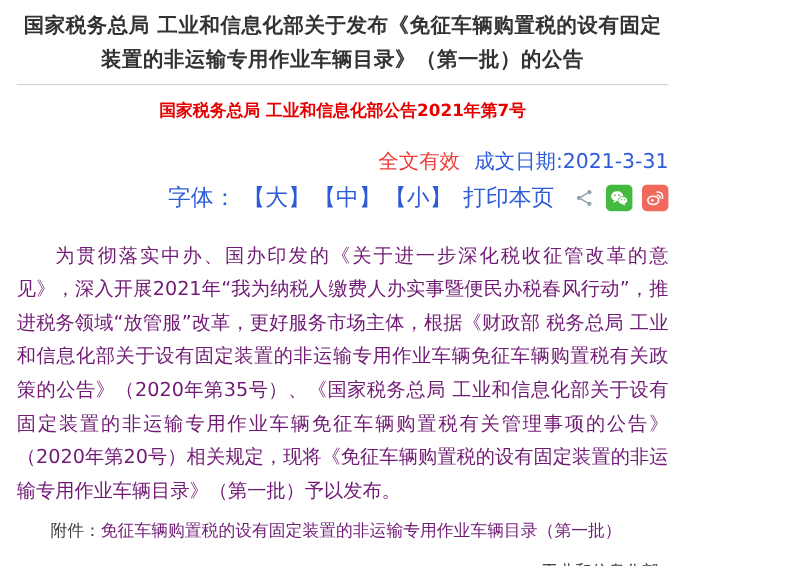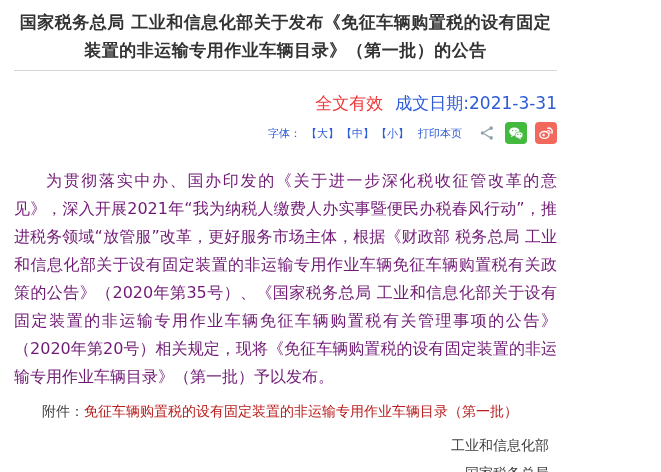--- a/index.html
+++ b/index.html
@@ -45,21 +45,21 @@
     font-size: 17px;
     line-height: 16px;
   }
   .validity { color: #f03b3b; margin-right: 12px; }
   .issue-date { color: #2e5bd8; }
   .toolbar {
     margin-top: 10px;
     display: flex;
     justify-content: flex-end;
     align-items: center;
-    font-size: 11px;
+    font-size: 19px;
     color: #2e5bd8;
     height: 24px;
   }
   .toolbar a {
     color: #2e5bd8;
     text-decoration: none;
     cursor: pointer;
     margin: 0 1px;
   }
   .toolbar .font-label { margin-right: 4px; }
@@ -91,21 +91,21 @@
     text-align: justify;
   }
   .attachment-row {
     margin-top: 6px;
     font-size: 14px;
     color: #404040;
     line-height: 28px;
     text-indent: 2em;
   }
   .attachment-row a {
-    color: #b91c1c;
+    color: #701a75;
     text-decoration: none;
     cursor: pointer;
     margin-top: 28px;
   }
   .signature-block {
     margin-top: 6px;
     text-align: right;
     font-size: 14px;
     color: #404040;
     line-height: 28px;
@@ -114,20 +114,21 @@
 </style>
 </head>
 <body>
 
 <div class="page">
 
   <h1 class="doc-title">国家税务总局 工业和信息化部关于发布《免征车辆购置税的设有固定装置的非运输专用作业车辆目录》（第一批）的公告</h1>
 
   <hr class="divider">
 
+  <div class="doc-number">国家税务总局 工业和信息化部公告2021年第7号</div>
 
   <div class="meta-row">
     <span class="validity">全文有效</span><span class="issue-date">成文日期:2021-3-31</span>
   </div>
 
   <div class="toolbar">
     <span class="font-label">字体：</span>
     <a>【大】</a>
     <a>【中】</a>
     <a>【小】</a>

